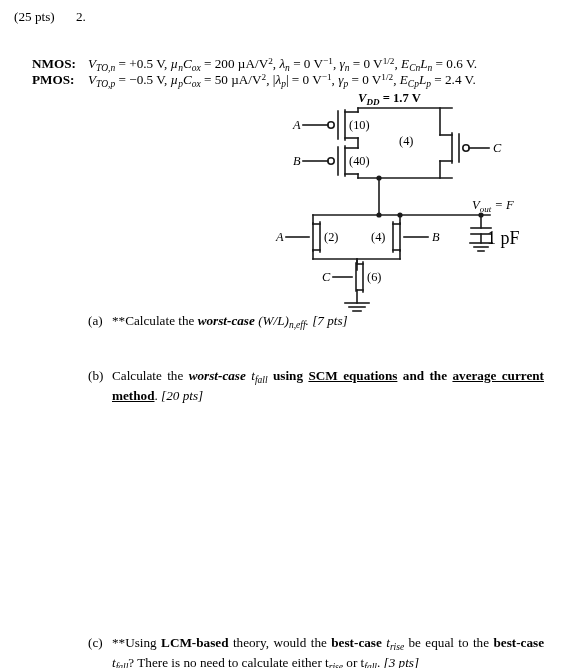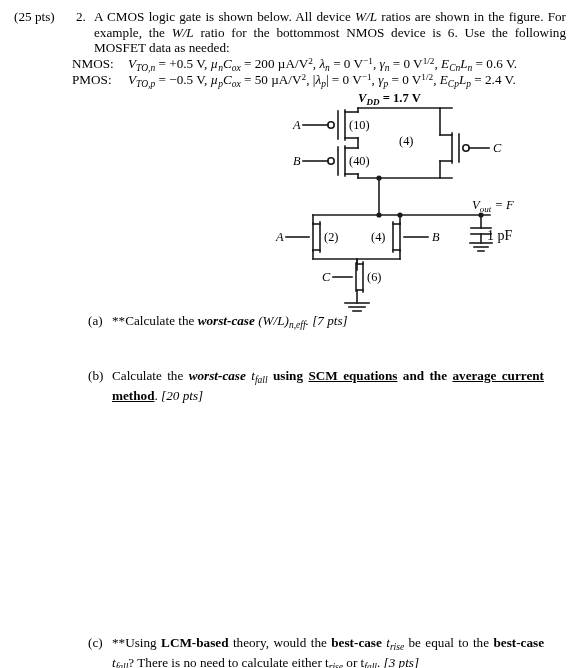--- a/index.html
+++ b/index.html
@@ -39,21 +39,21 @@
   .devdata {
     position: absolute;
     left: 32px;
     width: 546px;
     font-size: 13.2px;
     line-height: 16px;
     white-space: nowrap;
   }
   .devdata.nmos { top: 53px; }
   .devdata.pmos { top: 69px; }
-  .devlabel { font-weight: normal; display: inline-block; width: 56px; margin-left: 40px; }
+  .devlabel { font-weight: bold; display: inline-block; width: 56px; }
   .devvals { display: inline-block; }
 
   
   .circuit { position: absolute; left: 0; top: 0; width: 578px; height: 668px; pointer-events: none; }
 
   .vdd-label {
     position: absolute;
     left: 358px; top: 91px;
     font-size: 12.6px;
     font-weight: bold;
@@ -62,21 +62,21 @@
   .vout-label {
     position: absolute;
     left: 472px; top: 198px;
     font-size: 12.6px;
     font-style: italic;
     white-space: nowrap;
   }
   .cap-label {
     position: absolute;
     left: 487px; top: 228px;
-    font-size: 14px;
+    font-size: 18px;
     white-space: nowrap;
   }
 
   .node-label {
     position: absolute;
     font-size: 12.4px;
     font-style: italic;
     white-space: nowrap;
   }
   .wl-label {
@@ -106,21 +106,20 @@
 </style>
 </head>
 <body>
 
 <div class="page">
 
   <div class="qhead">
     <div class="qhead-row">
       <span class="qpts">(25 pts)</span>
       <span class="qnum">2.</span>
-      <span class="qbody"><span>A CMOS logic gate is shown below.  All device </span><i>W/L</i><span> ratios are shown in the figure.  For example, the </span><i>W/L</i><span> ratio for the bottommost NMOS device is 6.  Use the following MOSFET data as needed:</span></span>
     </div>
   </div>
 
   <div class="devdata nmos">
     <span class="devlabel">NMOS:</span><span class="devvals"><i>V</i><span class="sub">TO,n</span> <span>= +0.5 V,</span> <i>µ</i><span class="sub">n</span><i>C</i><span class="sub">ox</span> <span>= 200 µA/V</span><span class="sup">2</span>, <i>λ</i><span class="sub">n</span> <span>= 0 V</span><span class="sup">−1</span>, <i>γ</i><span class="sub">n</span> <span>= 0 V</span><span class="sup">1/2</span>, <i>E</i><span class="sub">Cn</span><i>L</i><span class="sub">n</span> <span>= 0.6 V.</span></span>
   </div>
 
   <div class="devdata pmos">
     <span class="devlabel">PMOS:</span><span class="devvals"><i>V</i><span class="sub">TO,p</span> <span>= −0.5 V,</span> <i>µ</i><span class="sub">p</span><i>C</i><span class="sub">ox</span> <span>= 50 µA/V</span><span class="sup">2</span>, <span>|</span><i>λ</i><span class="sub">p</span><span>|</span> <span>= 0 V</span><span class="sup">−1</span>, <i>γ</i><span class="sub">p</span> <span>= 0 V</span><span class="sup">1/2</span>, <i>E</i><span class="sub">Cp</span><i>L</i><span class="sub">p</span> <span>= 2.4 V.</span></span>
   </div>

